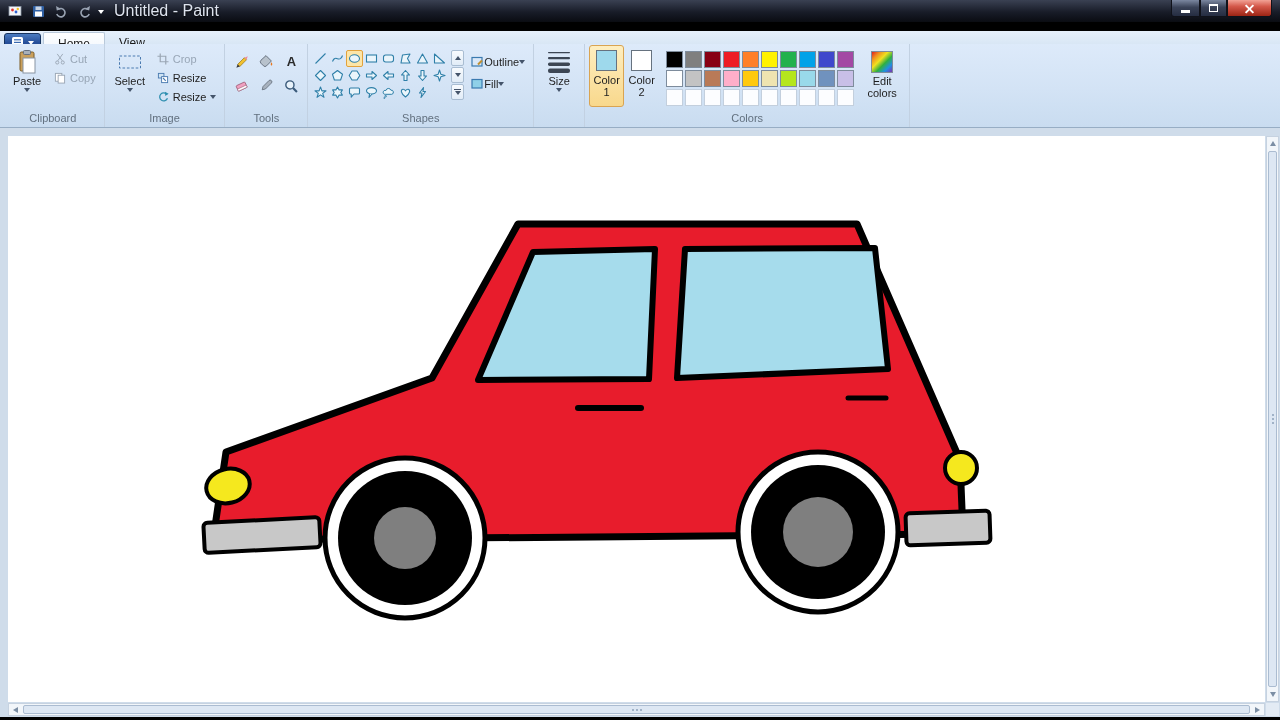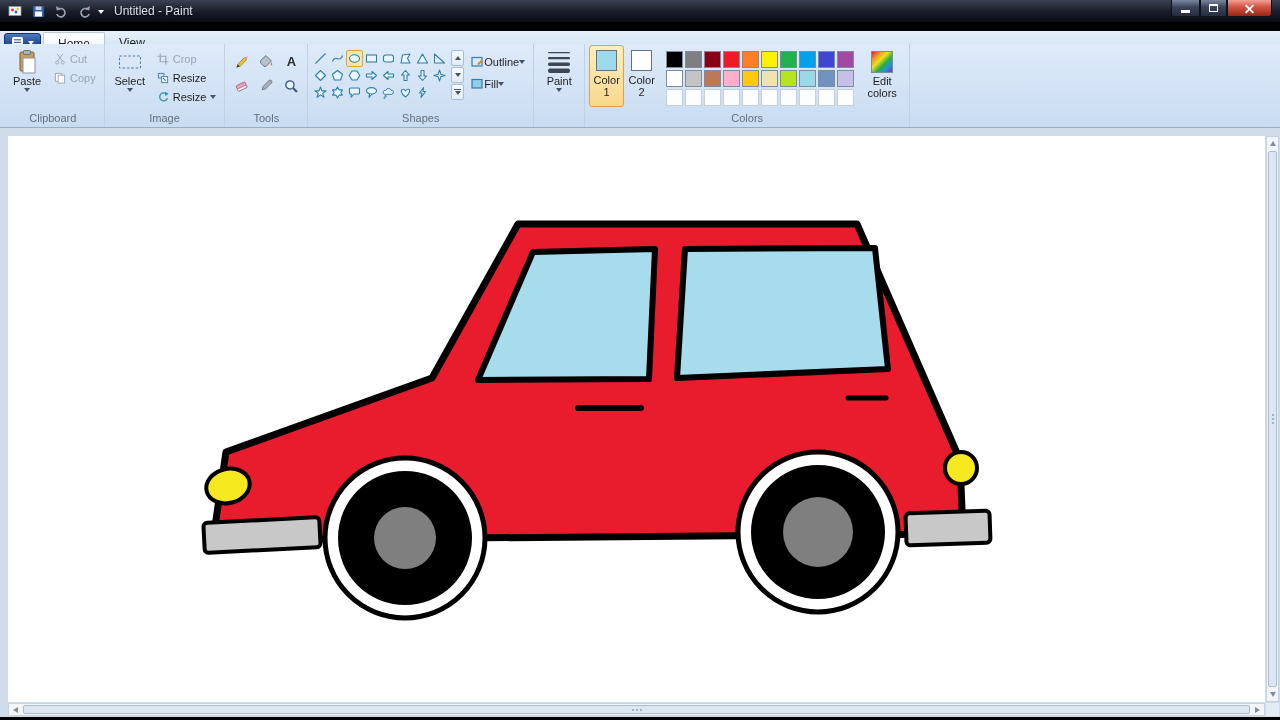--- a/index.html
+++ b/index.html
@@ -6,21 +6,21 @@
   html,body { width:1280px; height:720px; background:#000; }
   body { font-family:"Liberation Sans", sans-serif; font-size:11px; color:#1e1e1e; }
   .screen { position:relative; width:1280px; height:720px; background:#000; overflow:hidden; }
 
   
   .titlebar { position:absolute; left:0; top:0; width:1280px; height:22px;
     background:linear-gradient(180deg,#3a4152 0%,#181c28 55%,#0a0c12 100%);
     display:flex; align-items:center; padding:0 6px; }
   .qat { display:flex; align-items:center; gap:5px; }
   .qat .qbtn { display:flex; align-items:center; justify-content:center; width:18px; height:17px; border-radius:2px; }
-  .title-text { color:#dde3ee; font-size:12px; margin-left:10px; text-shadow:0 1px 2px #000; }
+  .title-text { color:#dde3ee; font-size:16px; margin-left:10px; text-shadow:0 1px 2px #000; }
   .win-controls { position:absolute; right:8px; top:0; display:flex; }
   .wbtn { height:17px; border:1px solid #10121a; border-top:none; display:flex; align-items:center; justify-content:center; }
   .wbtn.minb { width:29px; background:linear-gradient(#7b87a0,#3a4358 45%,#252d42); border-radius:0 0 0 3px; }
   .wbtn.maxb { width:27px; background:linear-gradient(#7b87a0,#3a4358 45%,#252d42); }
   .wbtn.closeb { width:45px; background:linear-gradient(#f2a296,#d4584a 40%,#9c2414); border-radius:0 0 3px 0; }
   .glyph-min { width:9px; height:3px; background:#fff; margin-top:6px; }
   .glyph-max { width:9px; height:8px; border:1px solid #fff; border-top:2px solid #fff; }
   .glyph-close { position:relative; width:11px; height:11px; }
   .glyph-close::before,.glyph-close::after { content:""; position:absolute; left:0; top:5px; width:11px; height:2px; background:#fff; }
   .glyph-close::before { transform:rotate(45deg); }
@@ -440,21 +440,21 @@
       <div class="rgroup-body">
         <div class="big-btn">
           <span class="bicon">
             <svg width="26" height="26" viewBox="0 0 26 26" fill="#3c4654">
                 <rect x="2" y="3" width="22" height="1.2" rx="0.6"></rect>
                 <rect x="2" y="8" width="22" height="2.2" rx="1"></rect>
                 <rect x="2" y="13.5" width="22" height="3.4" rx="1.6"></rect>
                 <rect x="2" y="19.5" width="22" height="4.5" rx="2"></rect>
               </svg>
           </span>
-          <span>Paint</span>
+          <span>Size</span>
           <span class="dd"></span>
         </div>
       </div>
       <div class="group-label"></div>
     </div>
 
     <div class="rgroup">
       <div class="rgroup-body">
         <div class="color-btn selected">
           <span class="swatch-big" style="background: rgb(158, 217, 236);"></span>

